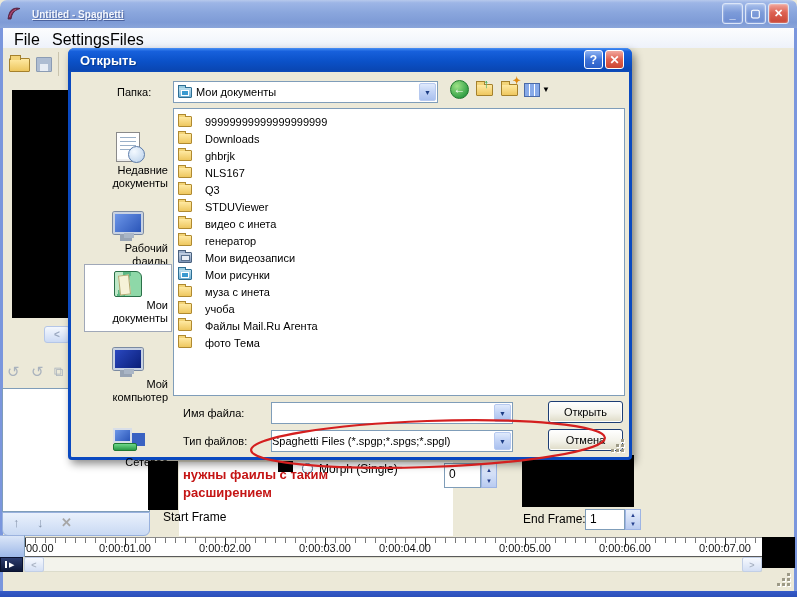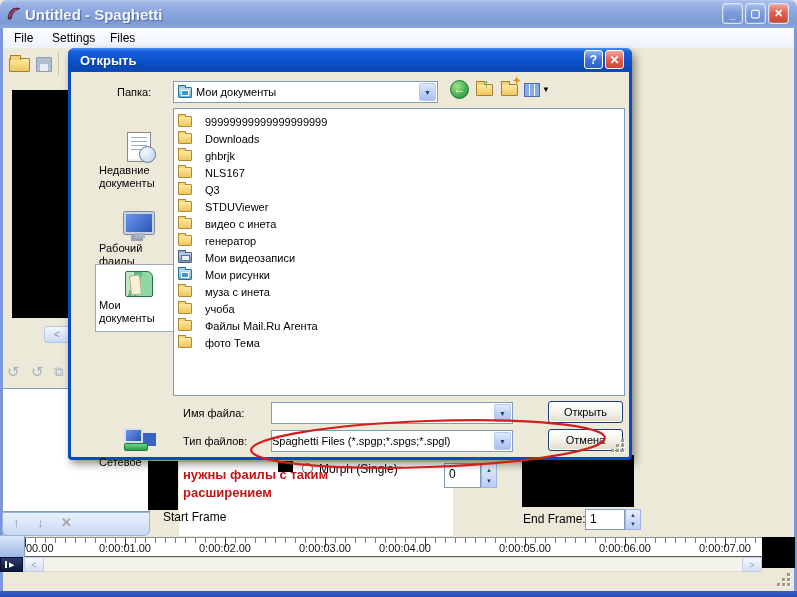--- a/index.html
+++ b/index.html
@@ -4,33 +4,33 @@
 <style>
   * { margin:0; padding:0; box-sizing:border-box; }
   html,body { width:797px; height:597px; overflow:hidden; }
   body { font-family:"Liberation Sans", sans-serif; background:#ece9d8; position:relative; }
   #root { position:absolute; inset:0; width:797px; height:597px; background:#ece9d8; overflow:hidden; }
 
   
   .titlebar { position:absolute; left:0; top:0; width:797px; height:28px;
     background:linear-gradient(180deg,#b7c9ec 0%,#9db5e6 10%,#8aa6dd 45%,#7e9bd6 80%,#8aa5da 100%);
     border-radius:7px 7px 0 0; display:flex; align-items:center; }
-  .titlebar .title { color:#f3f6fc; font-weight:bold; font-size:15px; margin-left:2px;
-    text-shadow:1px 1px 1px rgba(40,60,120,.6); }
+  .titlebar .title { color:#f3f6fc; font-weight:bold; font-size:10px; margin-left:9px;
+    text-shadow:1px 1px 1px rgba(40,60,120,.6);text-decoration:underline; }
   .win-btn { width:21px; height:21px; border-radius:3px; border:1px solid #dce6f8; margin-left:2px;
     color:#fff; font-size:11px; font-weight:bold; display:flex; align-items:center; justify-content:center;
     background:linear-gradient(180deg,#a9c0ec,#7d9bd9 45%,#6c8cd2); box-shadow:inset 0 0 2px rgba(255,255,255,.7); }
   .win-btn.close { background:linear-gradient(180deg,#f0a79d,#dd6253 45%,#c94635); }
   .win-buttons { position:absolute; right:8px; top:3px; display:flex; }
   .frame-left { position:absolute; left:0; top:28px; width:3px; height:563px; background:#7a96dd; }
   .frame-right { position:absolute; right:0; top:28px; width:3px; height:563px; background:#7a96dd; }
   .frame-bottom { position:absolute; left:0; top:591px; width:797px; height:6px; background:linear-gradient(180deg,#365bc8,#2a4eb8); }
 
   .menubar { position:absolute; left:3px; top:28px; width:791px; height:20px;
-    background:linear-gradient(180deg,#fcfdfe,#eef2fa); font-size:12px; color:#000; }
+    background:linear-gradient(180deg,#fcfdfe,#eef2fa); font-size:16px; color:#000; }
   .menubar span { position:absolute; top:3px; }
 
   
   .black { background:#000; position:absolute; }
   .xp-toolbtn { position:absolute; color:#a9b2bd; font-size:15px; line-height:16px; }
   .listbox { position:absolute; background:#fff; border:1px solid #7f9db9; }
   .bottombar { position:absolute; left:2px; top:512px; width:148px; height:24px;
     background:linear-gradient(180deg,#eaf1fc,#c9d9f3); border:1px solid #98b1dd; border-radius:0 0 6px 6px; }
   .bottombar span { position:absolute; top:2px; font-size:13px; font-weight:bold; color:#8593ab; }
 
@@ -113,21 +113,21 @@
     border:1px solid #a5812c; border-radius:1px; }
   .mini-folder::before { content:""; position:absolute; left:-1px; top:-4px; width:7px; height:3px;
     background:#f3d478; border:1px solid #a5812c; border-bottom:none; }
   .ov { position:absolute; font-weight:bold; }
   .icon-views { width:16px; height:14px; border:1px solid #4a6aa8; background:
       linear-gradient(90deg,#88aae8 0 4px,#fff 4px 5px,#88aae8 5px 9px,#fff 9px 10px,#88aae8 10px 16px); }
   .caret { font-size:8px; color:#000; margin-left:2px; }
 
   
   .places { position:absolute; left:8px; top:36px; width:92px; bottom:8px; }
-  .place { position:absolute; left:16px; width:88px; text-align:left; color:#000; font-size:11px; }
+  .place { position:absolute; left:5px; width:88px; text-align:right; color:#000; font-size:11px; }
   .place .lbl { display:block; width:80px; margin:2px auto 0; line-height:13px; }
   .place.selected { background:#fff; border:1px solid #a0a8b8; padding:6px 0 6px; width:88px; }
   .pic { position:relative; margin:0 auto; }
 
   .icon-recent { width:24px; height:30px; background:#fff; border:1px solid #8a8a8a;
     box-shadow:inset 0 -2px 0 #eee; }
   .icon-recent::before { content:""; position:absolute; left:3px; top:4px; width:16px; height:14px;
     background:repeating-linear-gradient(180deg,#9ab0c8 0 1px,transparent 1px 4px); }
   .icon-recent::after { content:""; position:absolute; right:-6px; bottom:-2px; width:15px; height:15px;
     border-radius:50%; background:radial-gradient(circle at 35% 30%,#f4f9ff,#b8d0ea); border:1px solid #5a7aa8; }
@@ -298,20 +298,24 @@
           <span class="lbl">Недавние документы</span>
         </div>
         <div class="place" style="top:104px">
           <div class="pic icon-monitor"></div>
           <span class="lbl" style="margin-top:8px">Рабочий фаилы</span>
         </div>
         <div class="place selected" style="top:156px">
           <div class="pic icon-mydocs"></div>
           <span class="lbl">Мои документы</span>
         </div>
+        <div class="place" style="top:240px">
+          <div class="pic icon-monitor dark"></div>
+          <span class="lbl" style="margin-top:8px">Мой компьютер</span>
+        </div>
         <div class="place" style="top:318px">
           <div class="pic icon-network"></div>
           <span class="lbl">Сетевое</span>
         </div>
       </div>
 
       <div class="file-list">
         <div class="file-row">
             <span class="fl-ic"></span>
             <span>99999999999999999999</span>

